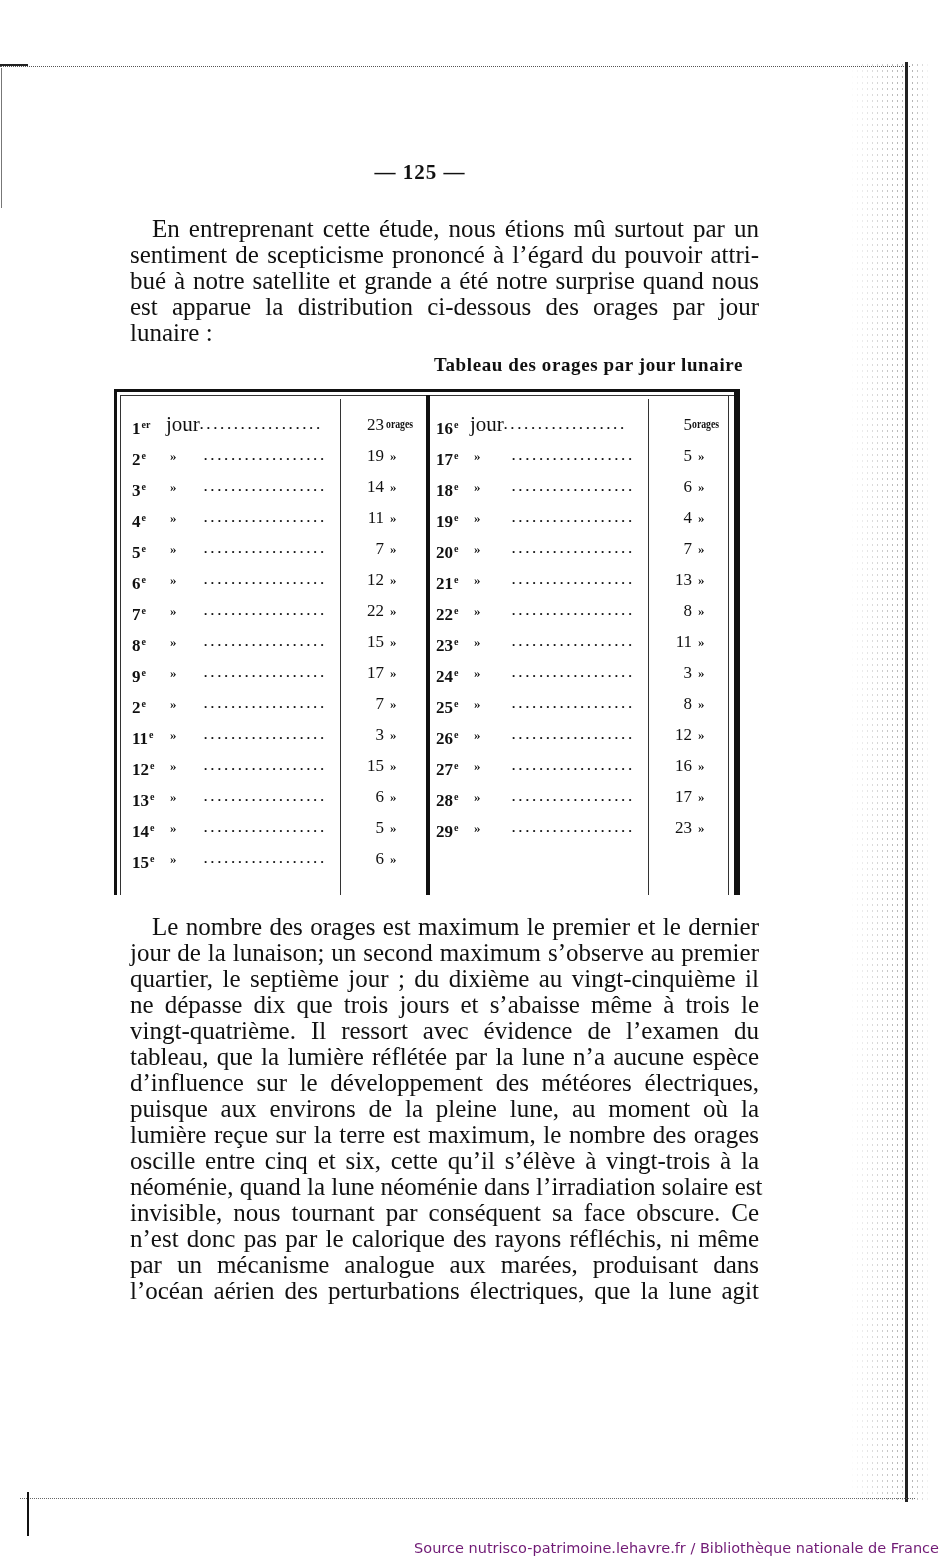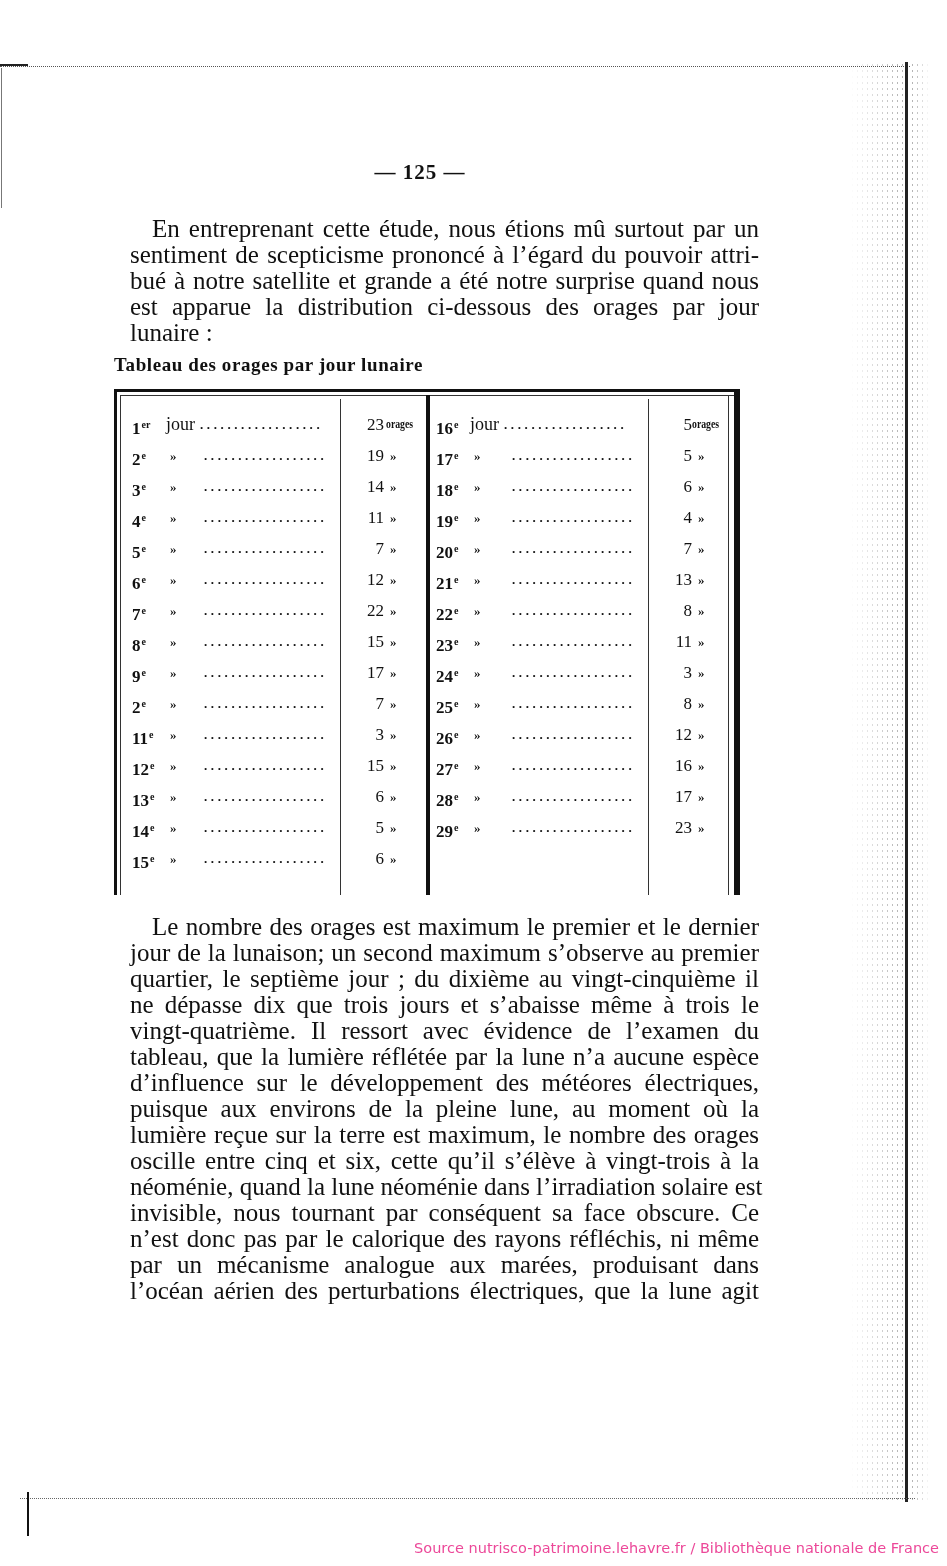--- a/index.html
+++ b/index.html
@@ -98,21 +98,21 @@
       text-align-last: left;
     }
     .para .line.indent { padding-left: 22px; }
     #para-1 { top: 216px; }
     #para-2 { top: 914px; }
 
     .table-title {
       position: absolute;
       left: 114px; width: 629px;
       top: 354px;
-      text-align: left;
+      text-align: right;
       font-weight: bold;
       font-size: 19px;
       letter-spacing: 0.6px;
     }
 
     
     .tbl {
       position: absolute;
       left: 114px; top: 389px;
       width: 692px; height: 506px;
@@ -178,21 +178,21 @@
       margin-left: 1px;
     }
     .row .ditto {
       position: absolute;
       left: 38px;
       font-weight: bold;
       font-size: 13px;
     }
     .row .jour {
       position: absolute; left: 34px;
-      font-size: 18px;
+      font-size: 21px;
     }
     .row .dots {
       position: absolute;
       left: 72px;
       width: 130px;
       overflow: hidden;
       letter-spacing: 3.6px;
       font-weight: bold;
       font-size: 13px;
     }
@@ -224,21 +224,21 @@
     .col.right .row .count { left: 226px; }
     .col.right .row .unit { left: 262px; }
     .col.right .row .unit.word { left: 256px; }
 
     .source-line {
       position: absolute;
       right: 8px;
       top: 1540px;
       font-family: "DejaVu Sans", "Liberation Sans", sans-serif;
       font-size: 14.5px;
-      color: #ec4899;
+      color: #701a75;
       white-space: nowrap;
     }
   </style>
 </head>
 <body>
 
 <div class="edge-top"></div>
 <div class="edge-top-left"></div>
 <div class="edge-left"></div>
 <div class="edge-right-grain"></div>

